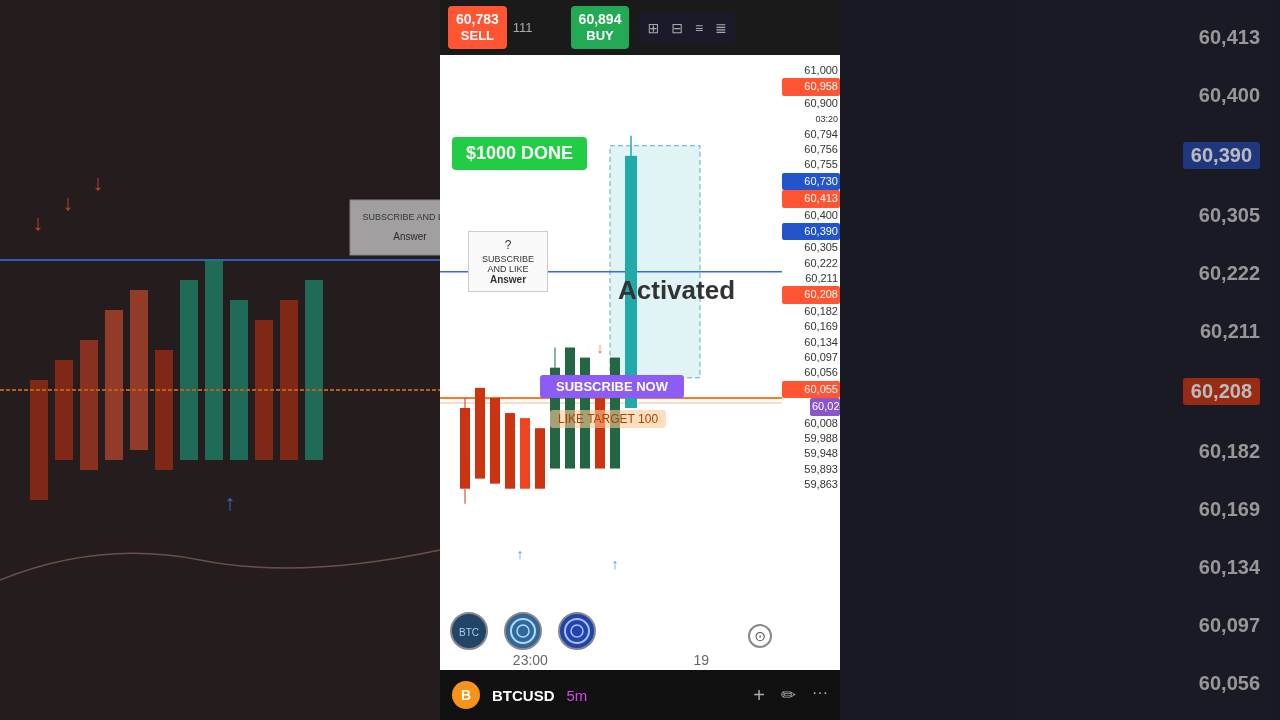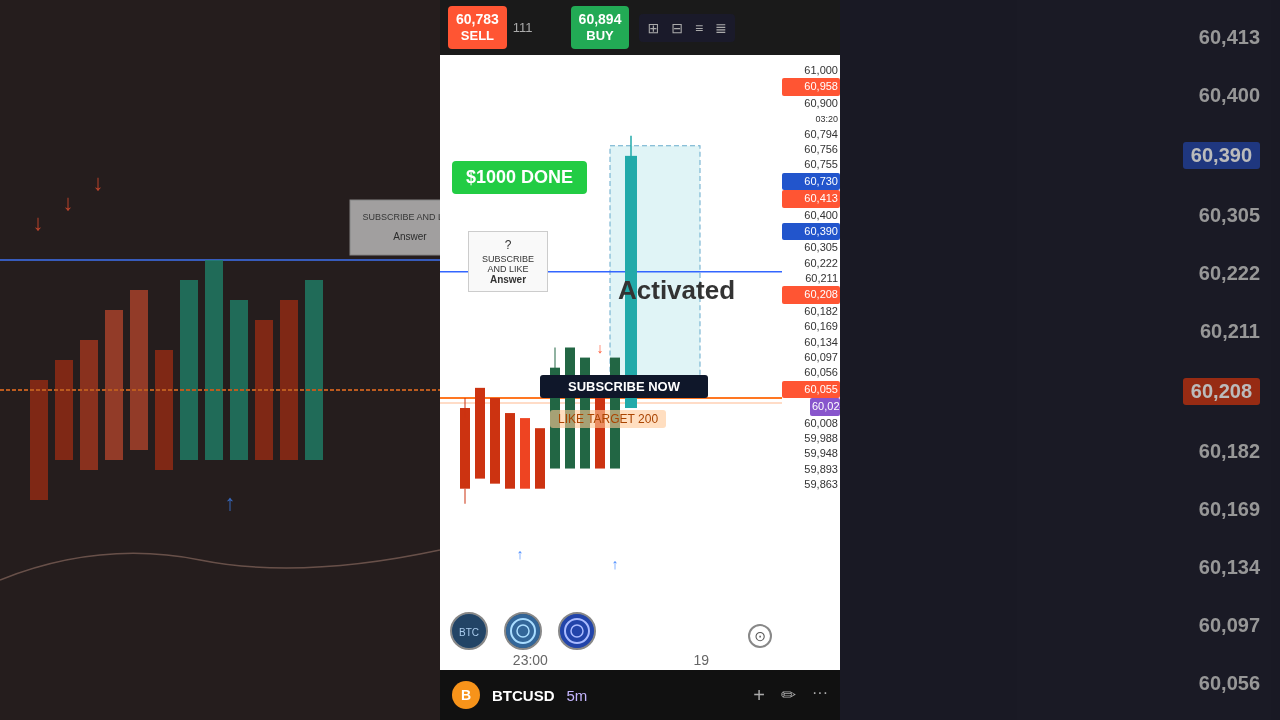--- a/index.html
+++ b/index.html
@@ -175,31 +175,30 @@
 
     
     .done-banner {
       position: absolute;
       background: #22cc44;
       color: #fff;
       font-weight: bold;
       font-size: 18px;
       padding: 6px 14px;
       border-radius: 4px;
-      margin-top: 24px;
     }
 
     
     .subscribe-now-banner {
       position: absolute;
-      background: #0f172a;
+      background: #8b5cf6;
       color: #fff;
       font-weight: bold;
       font-size: 13px;
-      padding: 4px 28px;
+      padding: 4px 16px;
       border-radius: 3px;
     }
 
     
     .like-target {
       position: absolute;
       background: rgba(255, 200, 150, 0.6);
       color: #aa4400;
       font-size: 12px;
       padding: 2px 8px;
@@ -252,21 +251,21 @@
       font-size: 14px;
     }
 
     .symbol-text {
       color: #fff;
       font-weight: bold;
       font-size: 15px;
     }
 
     .timeframe-text {
-      color: #c4b5fd;
+      color: #d946ef;
       font-size: 15px;
     }
 
     .bottom-icons-group {
       display: flex;
       gap: 16px;
       margin-left: auto;
     }
 
     
@@ -524,21 +523,21 @@
       <div class="subscribe-box" style="top:176px;left:28px;width:80px;">
         <div style="font-size:12px;margin-bottom:2px;">?</div>
         <div style="font-size:9px;">SUBSCRIBE AND LIKE</div>
         <div style="font-size:10px;font-weight:bold;">Answer</div>
       </div>
 
       <div style="position:absolute;top:220px;left:170px;font-size:26px;font-weight:bold;color:#333;z-index:5;margin-left:8px;">Activated</div>
 
       <div class="subscribe-now-banner" style="top:320px;left:100px;">SUBSCRIBE NOW</div>
 
-      <div class="like-target" style="top:355px;left:110px;">LIKE TARGET 200</div>
+      <div class="like-target" style="top:355px;left:110px;">LIKE TARGET 100</div>
 
 
       <div class="avatar-row">
         <div class="avatar-circle">
           <svg width="34" height="34" viewBox="0 0 34 34">
             <circle cx="17" cy="17" r="17" fill="#224466"></circle>
             <text x="17" y="22" text-anchor="middle" font-size="10" fill="#aaccee">BTC</text>
           </svg>
         </div>
         <div class="avatar-circle" style="background:#335577;">

